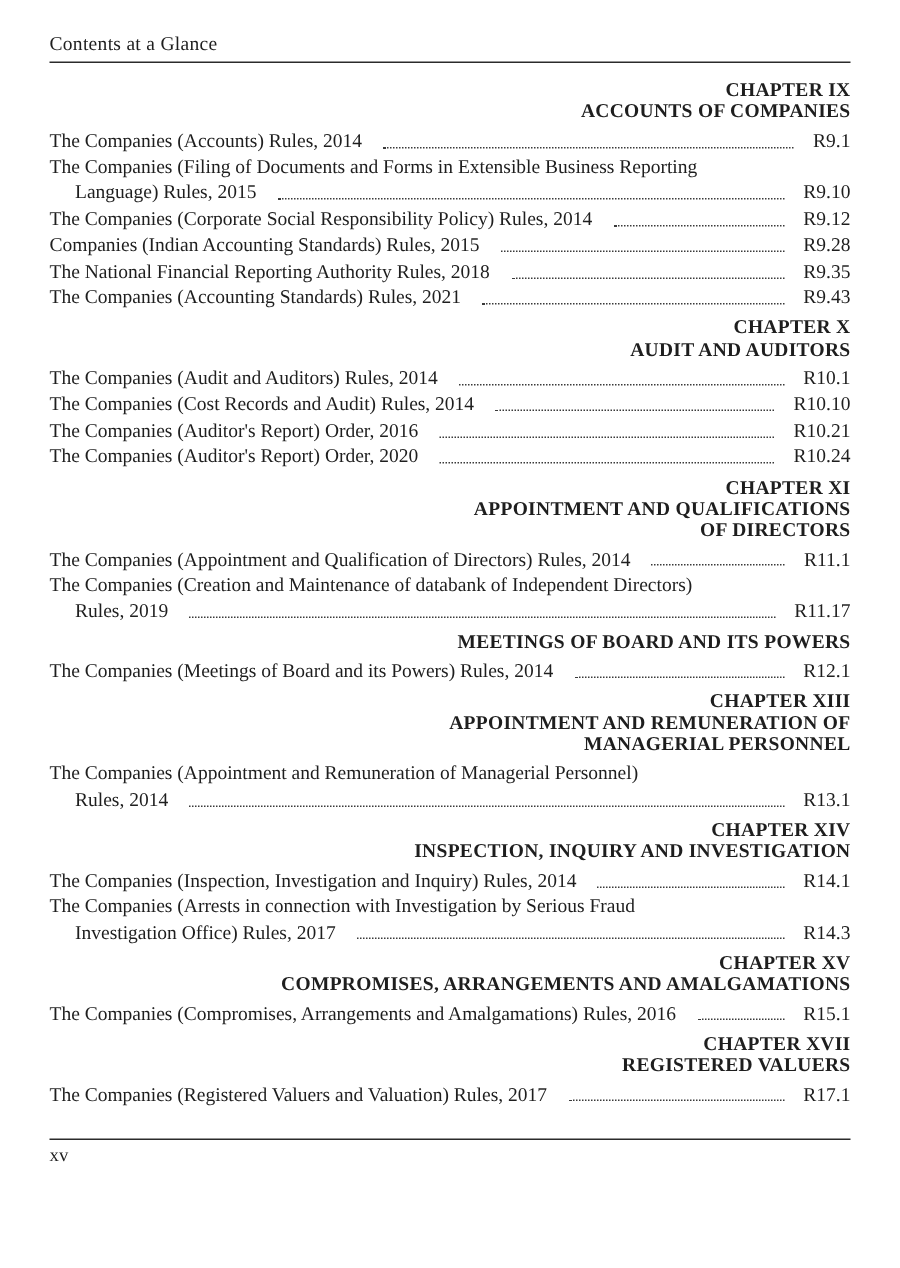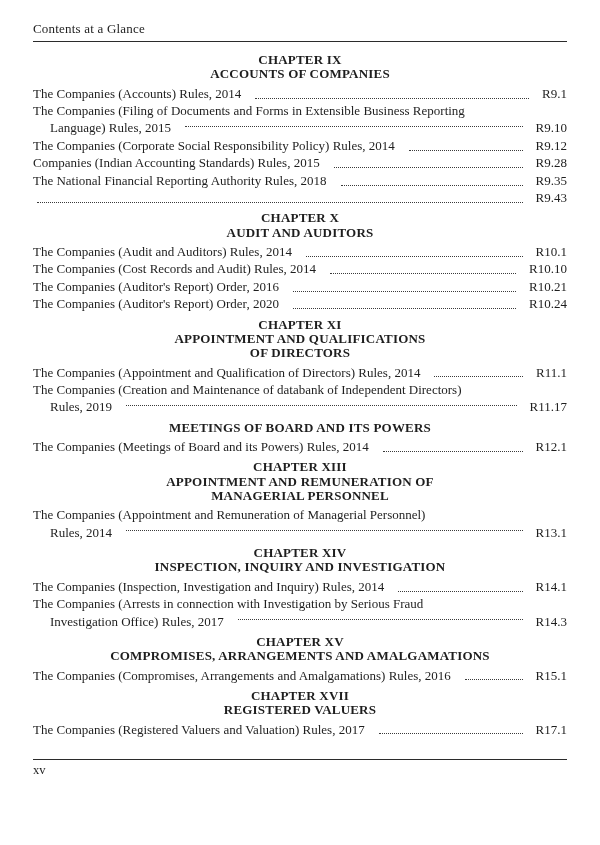--- a/index.html
+++ b/index.html
@@ -19,33 +19,33 @@
     padding-top: 21px;
     padding-bottom: 4px;
     border-bottom: 1.5px solid #2b2b2b;
     font-size: 13px;
     letter-spacing: 0.2px;
   }
   .toc { display: block; }
   .chapter { margin-top: 5px; }
   .chapter:first-child { margin-top: 11px; }
   .chapter-heading {
-    text-align: center;
+    text-align: right;
     font-weight: bold;
     font-size: 13px;
     line-height: 14.3px;
     margin-bottom: 3px;
     letter-spacing: 0.2px;
   }
   .entry { font-size: 13px; }
   .entry-line {
     line-height: 17.4px;
     white-space: nowrap;
   }
-  .entry-line.cont { padding-left: 17px; align-items: center; }
+  .entry-line.cont { padding-left: 17px; }
   .entry-line.last { display: flex; gap: 10px; }
   .entry-text { white-space: nowrap; }
   .dots {
     flex: 1 1 auto;
     min-width: 8px;
     border-bottom: 1.5px dotted #3a3a3a;
     margin: 0 3px 3.5px 4px;
   }
   .ref { white-space: nowrap; }
   .page-footer {
@@ -103,20 +103,21 @@
         </div>
         <div class="entry">
           <div class="entry-line last">
             <span class="entry-text">The National Financial Reporting Authority Rules, 2018</span>
             <span class="dots"></span>
             <span class="ref">R9.35</span>
           </div>
         </div>
         <div class="entry">
           <div class="entry-line last">
+            <span class="entry-text">The Companies (Accounting Standards) Rules, 2021</span>
             <span class="dots"></span>
             <span class="ref">R9.43</span>
           </div>
         </div>
       </section>
       <section class="chapter">
         <h2 class="chapter-heading">
           <div class="heading-line">CHAPTER X</div>
           <div class="heading-line">AUDIT AND AUDITORS</div>
         </h2>

